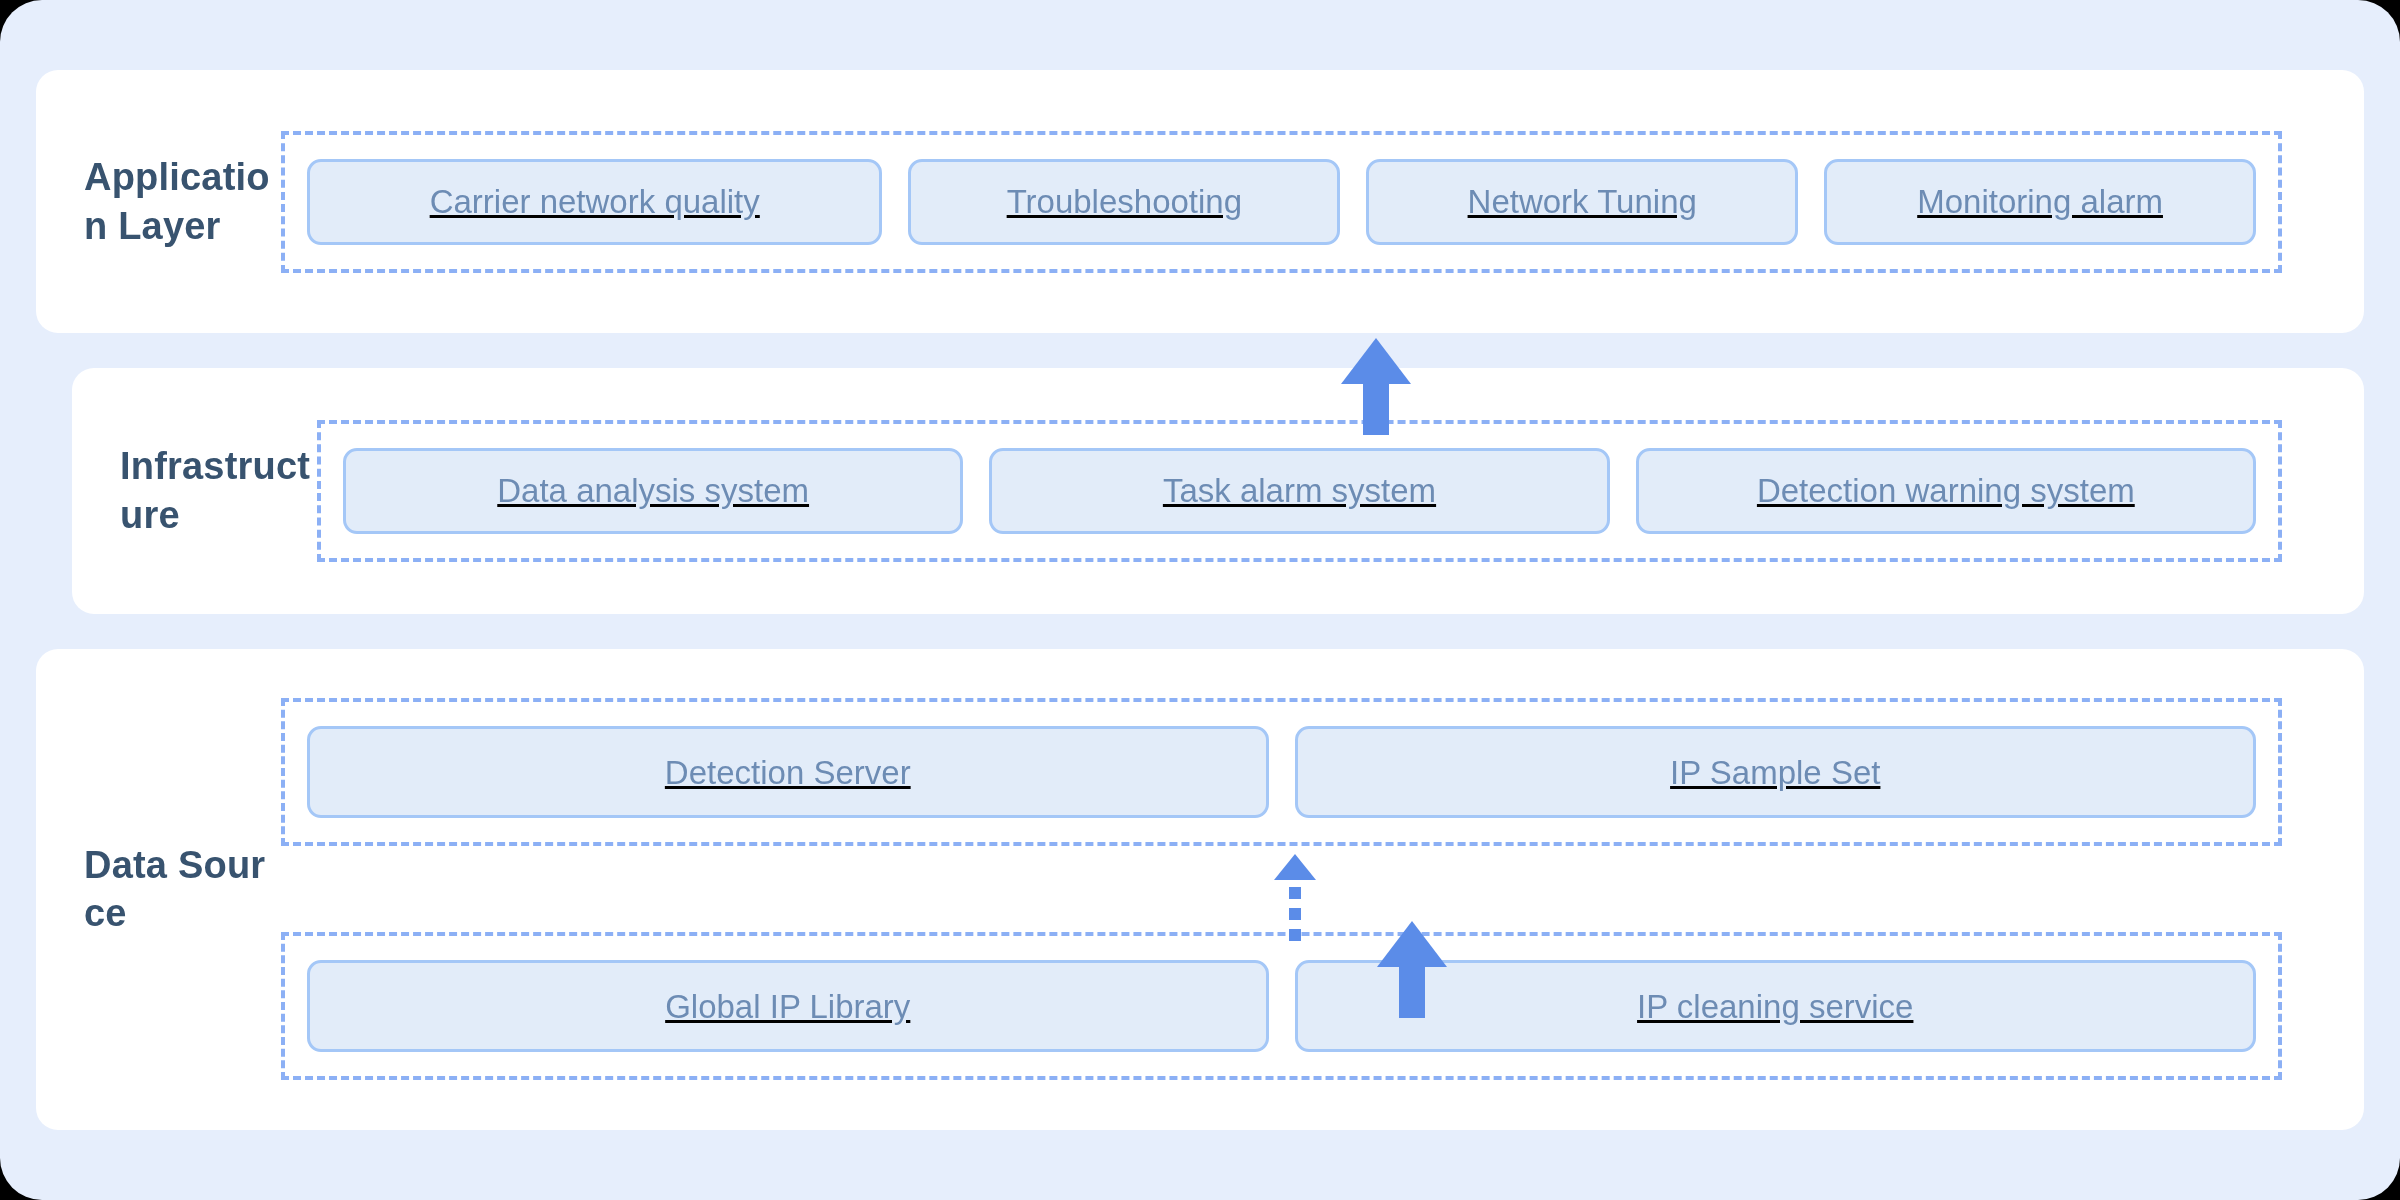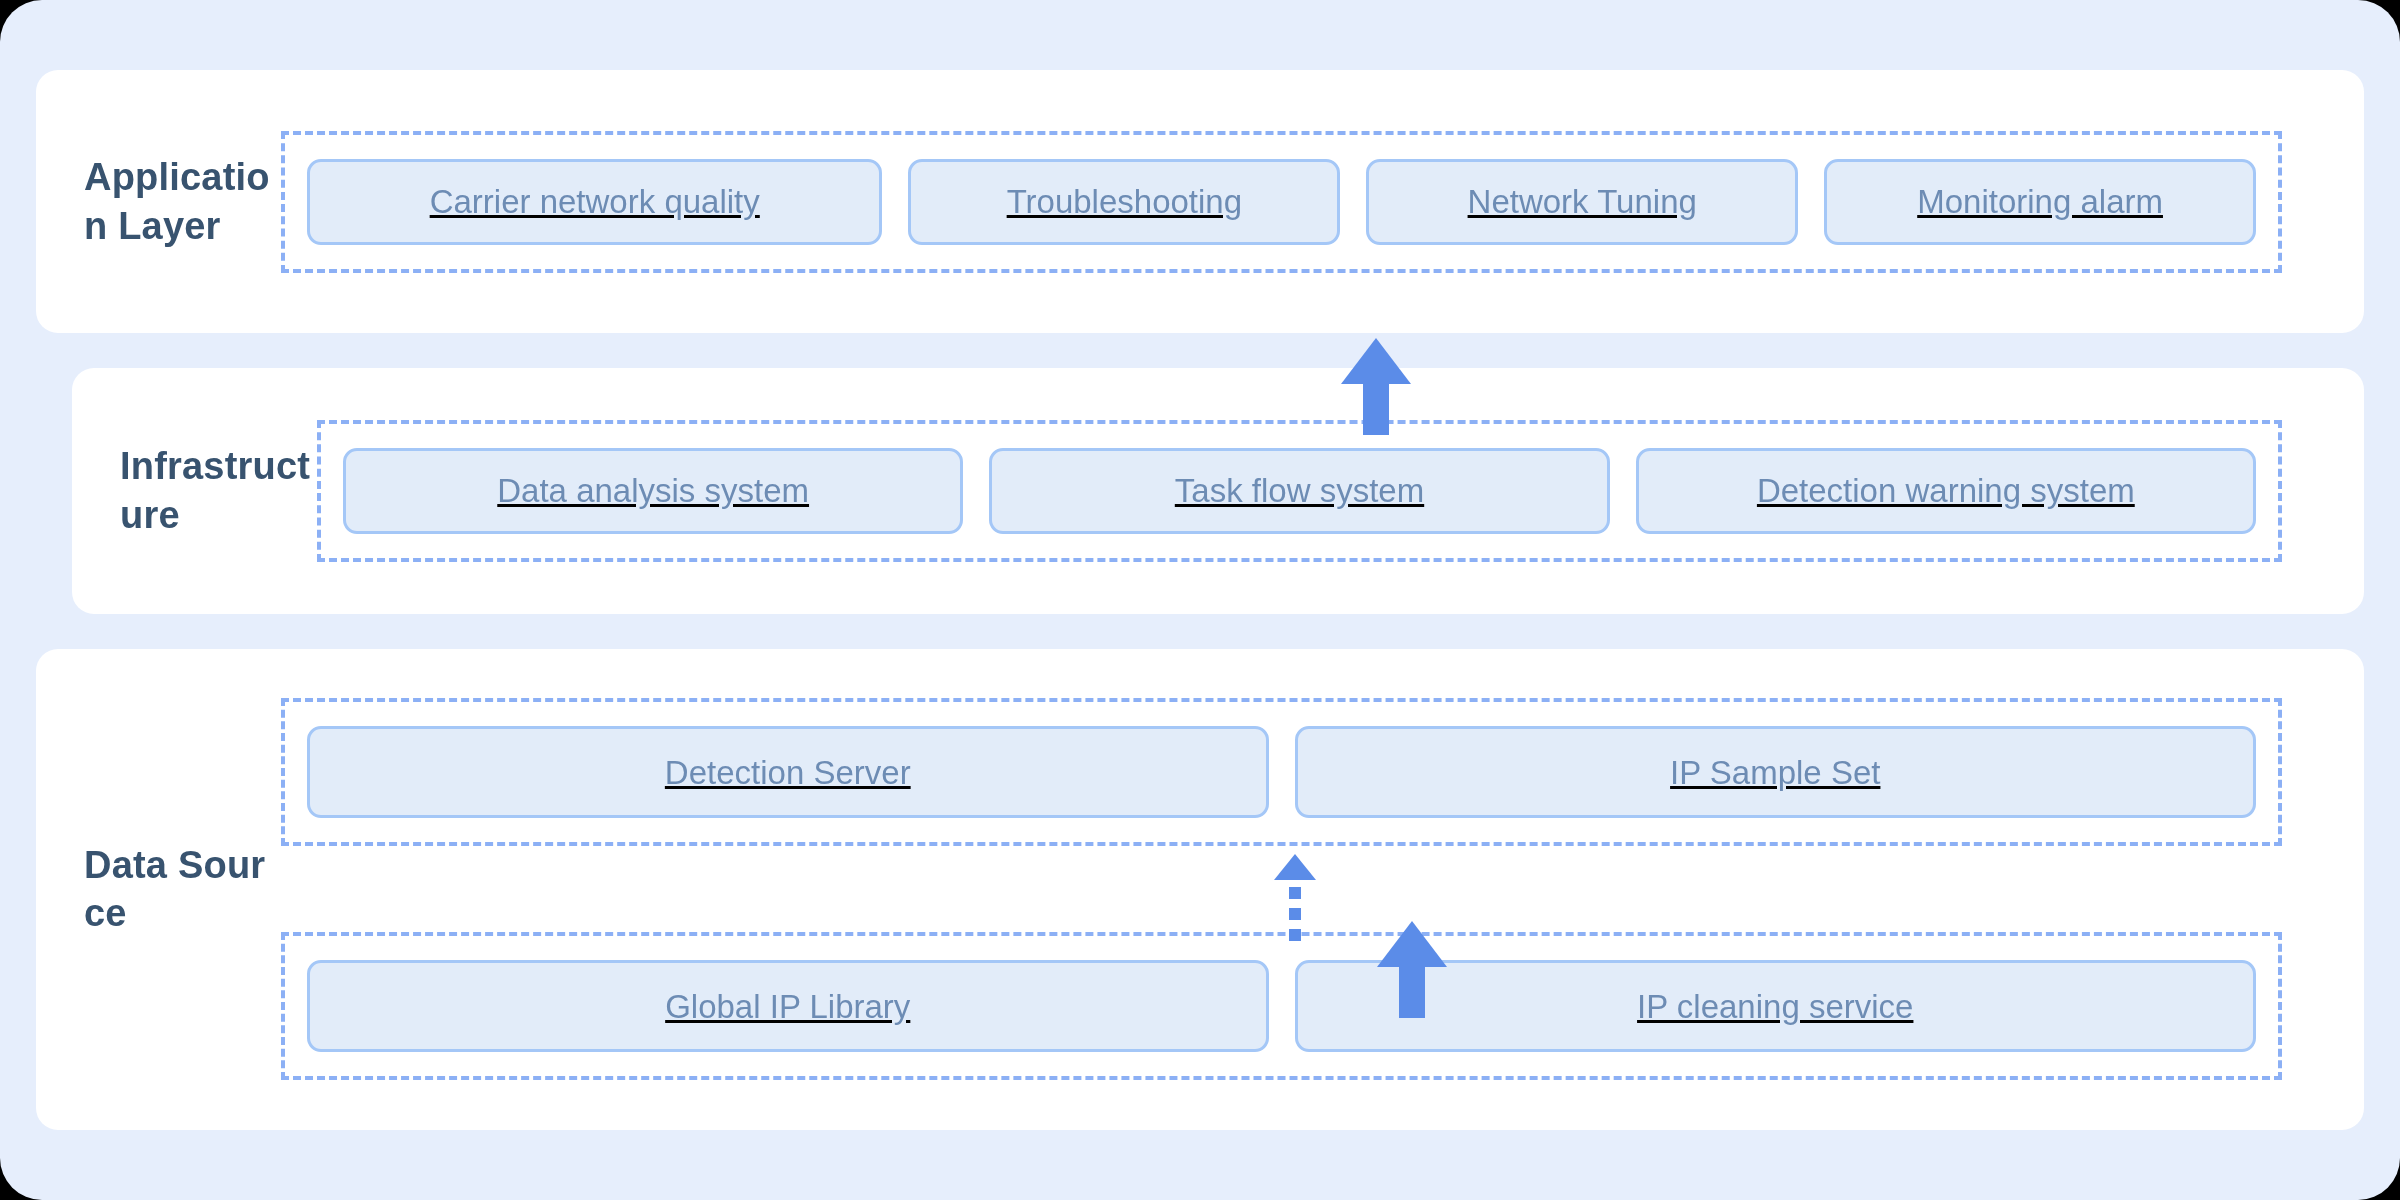--- a/index.html
+++ b/index.html
@@ -200,21 +200,21 @@
     </div>
   </div>
 
   <div class="layer layer-infra">
     <div class="layer-label">
       <span>Infrastructure</span>
     </div>
     <div class="layer-body">
       <div class="dashed-group">
         <div class="node" style="flex:392 1 0">Data analysis system</div>
-        <div class="node" style="flex:392 1 0">Task flow system</div>
+        <div class="node" style="flex:392 1 0">Task alarm system</div>
         <div class="node" style="flex:392 1 0">Detection warning system</div>
       </div>
     </div>
 
     <div class="arrow-between arrow-gap-2">
       <div class="arrow-solid">
         <div class="head"></div>
         <div class="shaft"></div>
       </div>
     </div>

